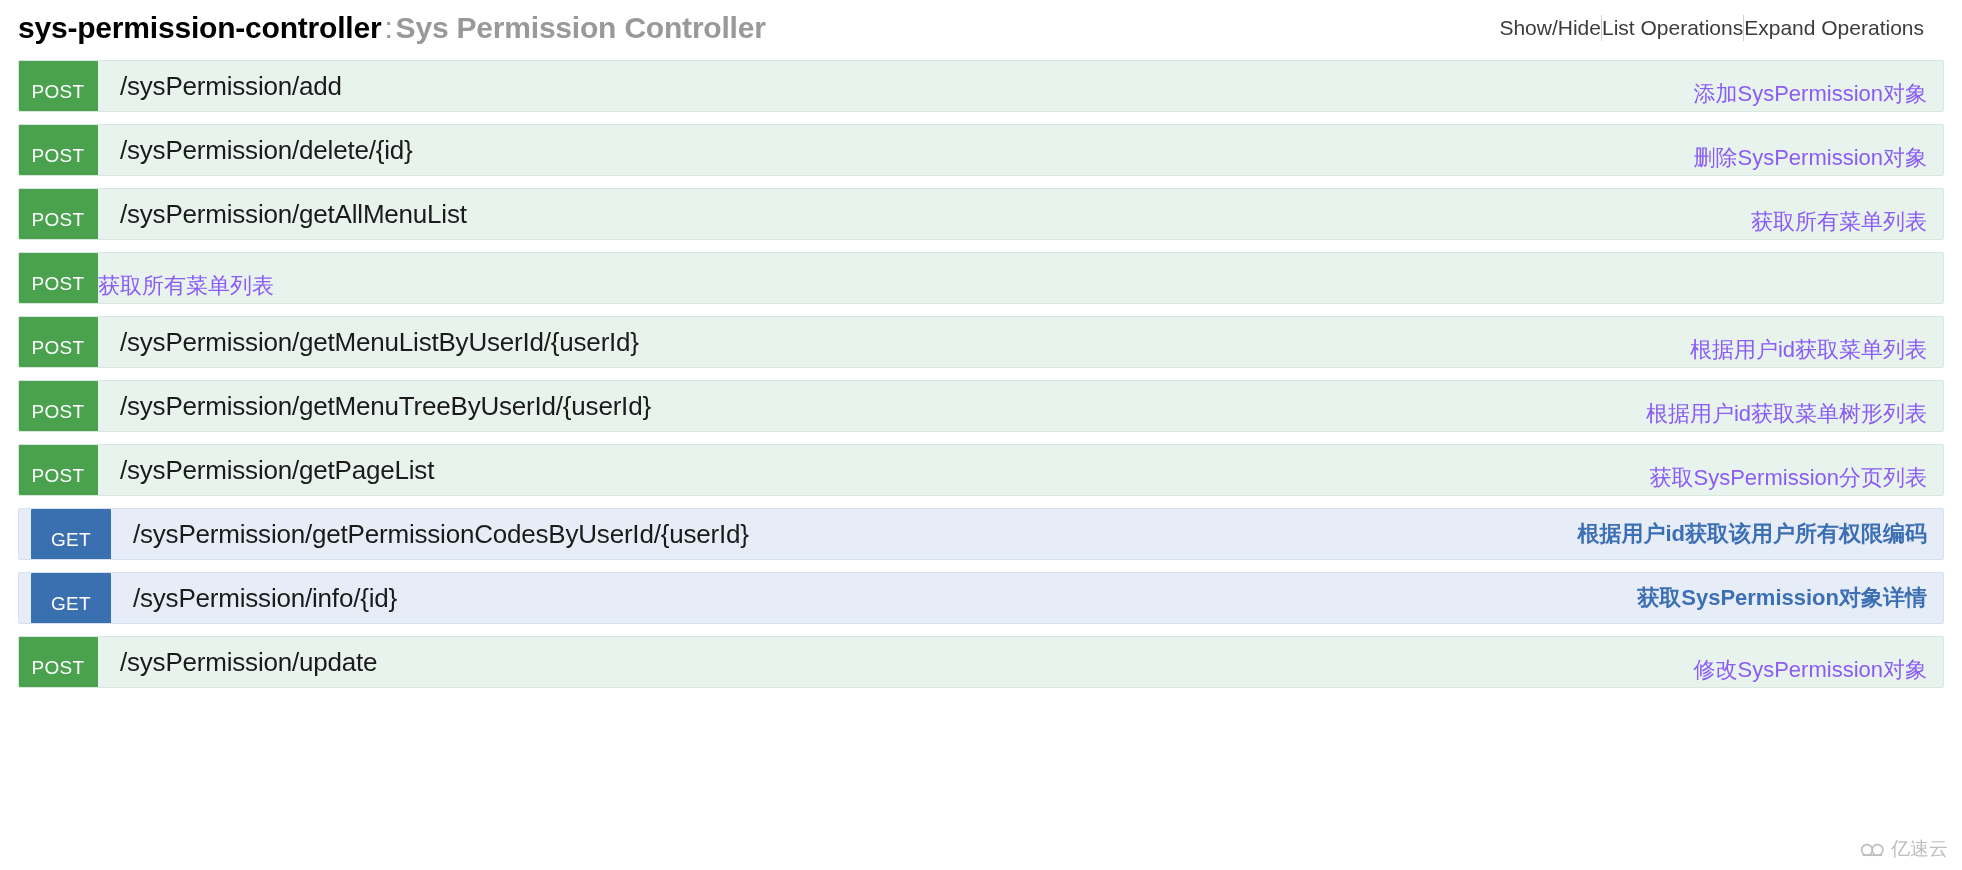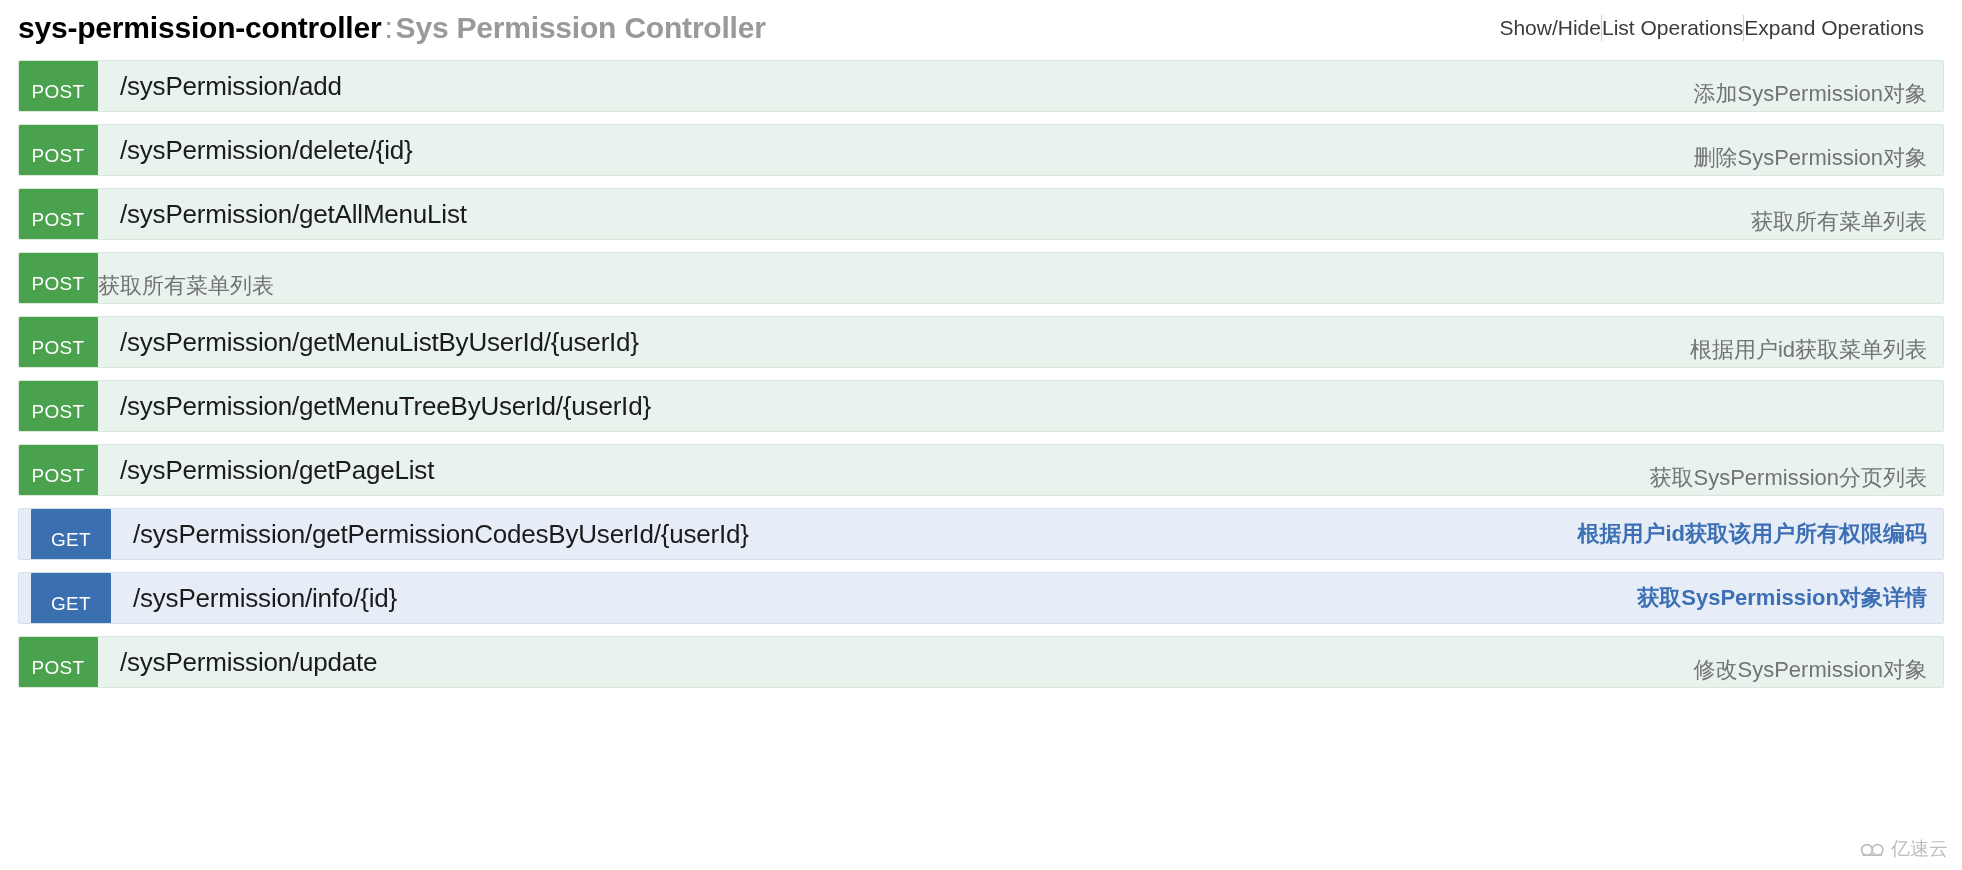--- a/index.html
+++ b/index.html
@@ -119,21 +119,21 @@
     letter-spacing: -0.2px;
   }
   .endpoint-desc {
     display: flex;
     align-items: center;
     justify-content: flex-end;
     padding-right: 16px;
     font-size: 22px;
     white-space: nowrap;
   }
-  .endpoint.post .endpoint-desc { color: #737373; margin-top: 16px; }
+  .endpoint.post .endpoint-desc { color: #8b5cf6; margin-top: 16px; }
   .endpoint.get  .endpoint-desc { color: #3d6fb5; font-weight: bold; }
 
   
   .watermark {
     position: absolute;
     right: 14px;
     bottom: 8px;
     display: flex;
     align-items: center;
     gap: 5px;
@@ -195,20 +195,21 @@
 
     <div class="endpoint post">
       <div class="http-badge post">POST</div>
       <div class="endpoint-path">/sysPermission/getMenuListByUserId/{userId}</div>
       <div class="endpoint-desc">根据用户id获取菜单列表</div>
     </div>
 
     <div class="endpoint post">
       <div class="http-badge post">POST</div>
       <div class="endpoint-path">/sysPermission/getMenuTreeByUserId/{userId}</div>
+      <div class="endpoint-desc">根据用户id获取菜单树形列表</div>
     </div>
 
     <div class="endpoint post">
       <div class="http-badge post">POST</div>
       <div class="endpoint-path">/sysPermission/getPageList</div>
       <div class="endpoint-desc">获取SysPermission分页列表</div>
     </div>
 
     <div class="endpoint get">
       <div class="http-badge get">GET</div>

